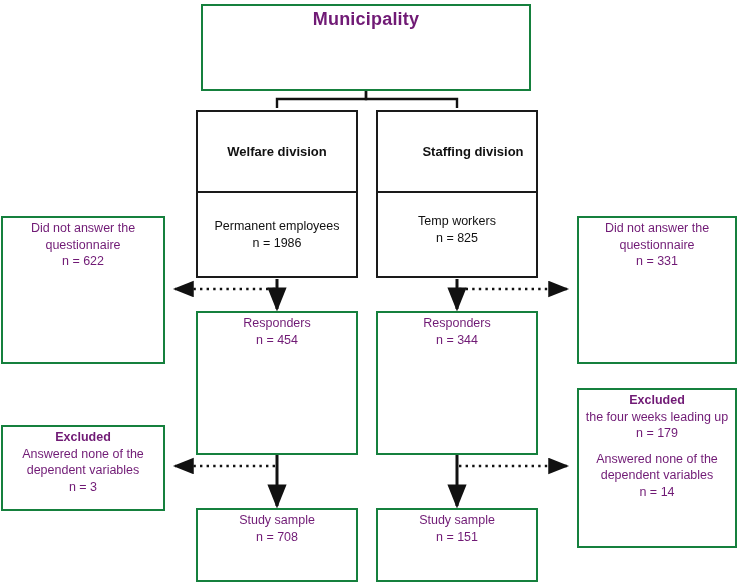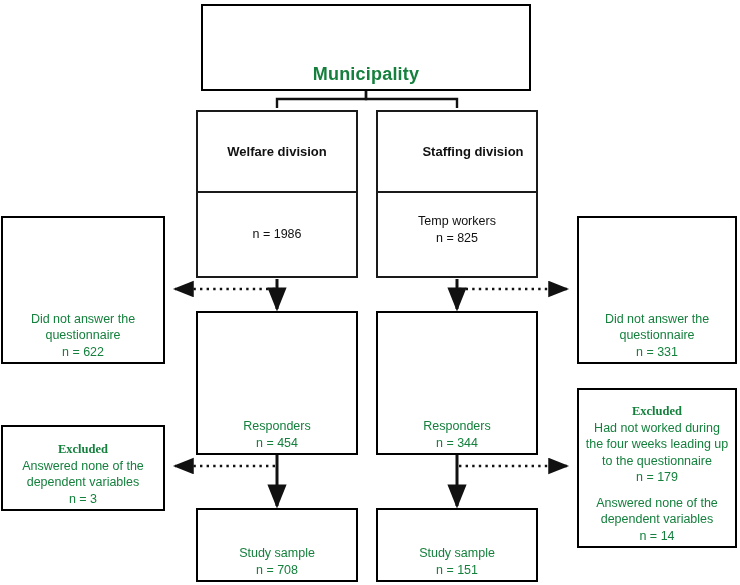--- a/index.html
+++ b/index.html
@@ -14,35 +14,34 @@
   #canvas {
     position: relative;
     width: 740px;
     height: 585px;
     background: #ffffff;
     overflow: hidden;
   }
   .box {
     position: absolute;
     box-sizing: border-box;
-    border: 2px solid #000000;
+    border: 2px solid #15803d;
     background: #ffffff;
     display: flex;
     flex-direction: column;
     align-items: center;
-    justify-content: flex-end;
+    justify-content: flex-start;
     text-align: center;
-    color: #15803d;
+    color: #701a75;
     font-size: 12.5px;
     line-height: 1.32;
     padding: 2px 5px;
   }
   .box .ttl {
     font-weight: bold;
-    font-family: Liberation Serif, serif;
   }
   .box .line {
     display: block;
     white-space: nowrap;
   }
   .title-box {
     font-size: 18px;
     font-weight: bold;
     letter-spacing: 0.2px;
   }
@@ -139,20 +138,21 @@
 
   <div class="box title-box" style="left:201px; top:4px; width:330px; height:87px;">
     <span class="line">Municipality</span>
   </div>
 
   <div class="split" style="left:196px; top:110px; width:162px; height:168px;">
     <div class="cell top" style="height:81px;">
       <span class="line">Welfare division</span>
     </div>
     <div class="cell" style="height:83px;">
+      <span class="line">Permanent employees</span>
       <span class="line">n = 1986</span>
     </div>
   </div>
 
   <div class="split" style="left:376px; top:110px; width:162px; height:168px;">
     <div class="cell top" style="height:81px;padding-left:32px;">
       <span class="line">Staffing division</span>
     </div>
     <div class="cell" style="height:73px;">
       <span class="line">Temp workers</span>
@@ -194,23 +194,21 @@
   </div>
 
   <div class="box" style="left:577px; top:216px; width:160px; height:148px;">
     <span class="line">Did not answer the</span>
     <span class="line">questionnaire</span>
     <span class="line">n = 331</span>
   </div>
 
   <div class="box" style="left:577px; top:388px; width:160px; height:160px;">
     <span class="line ttl">Excluded</span>
-    <span class="line">Had not worked during</span>
     <span class="line">the four weeks leading up</span>
-    <span class="line">to the questionnaire</span>
     <span class="line">n = 179</span>
     <span class="gapline"></span>
     <span class="line">Answered none of the</span>
     <span class="line">dependent variables</span>
     <span class="line">n = 14</span>
   </div>
 
 </div>
 
 </body></html>

